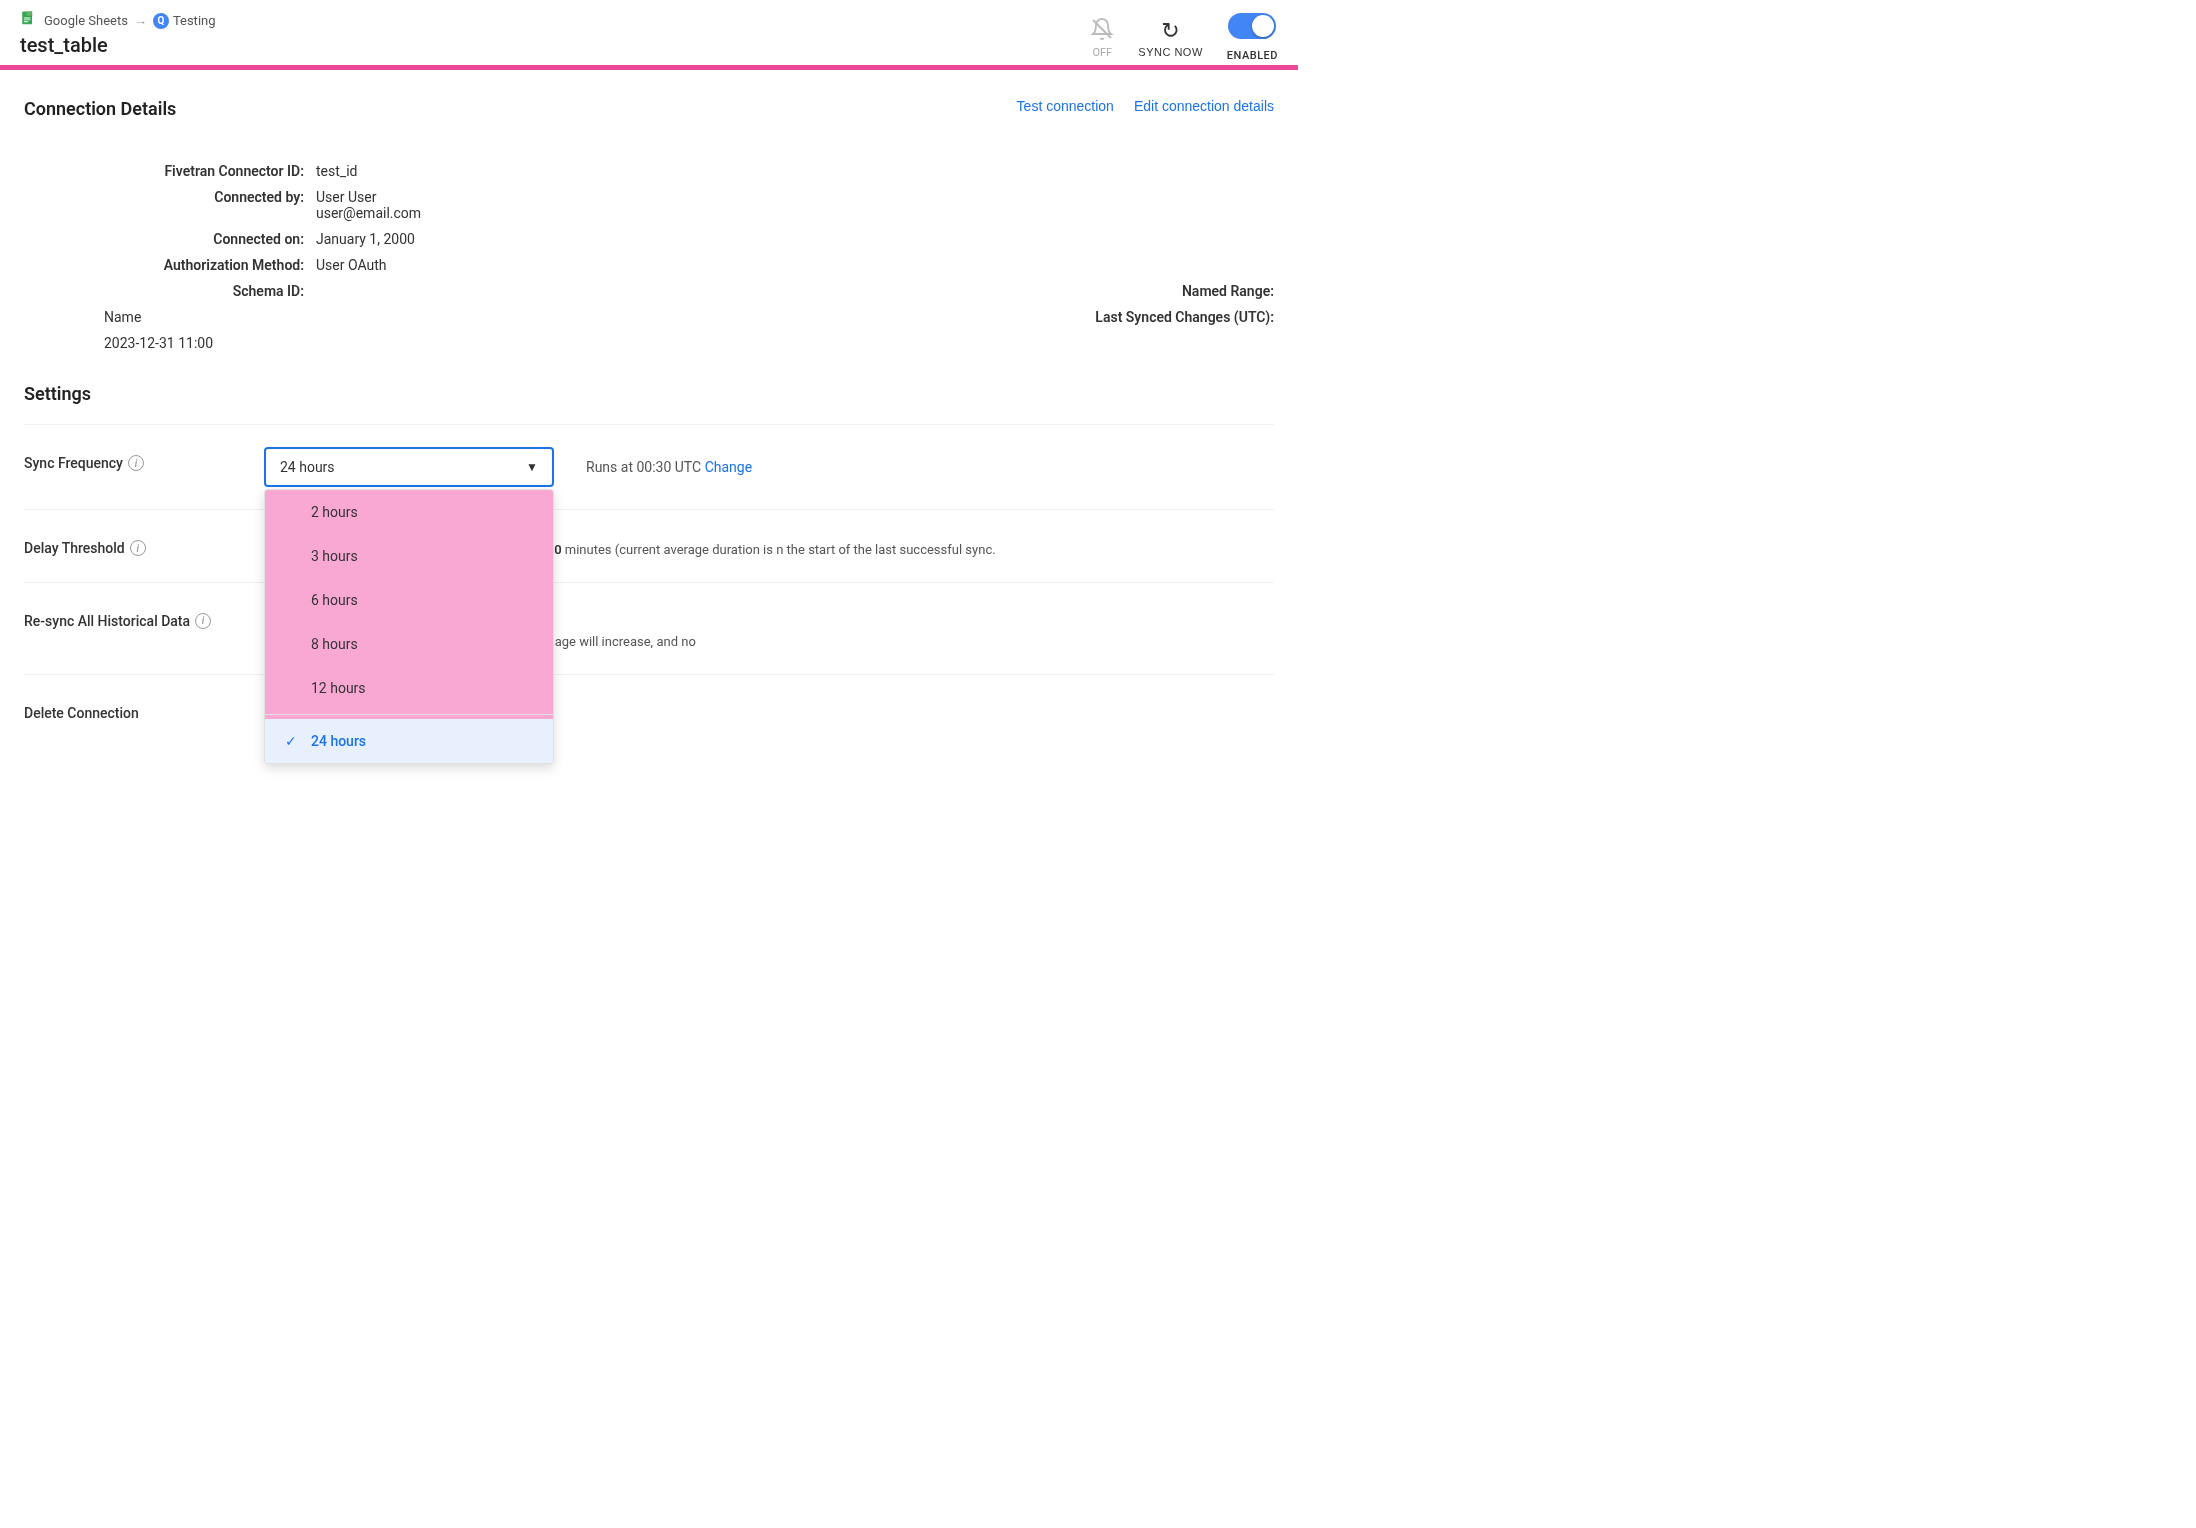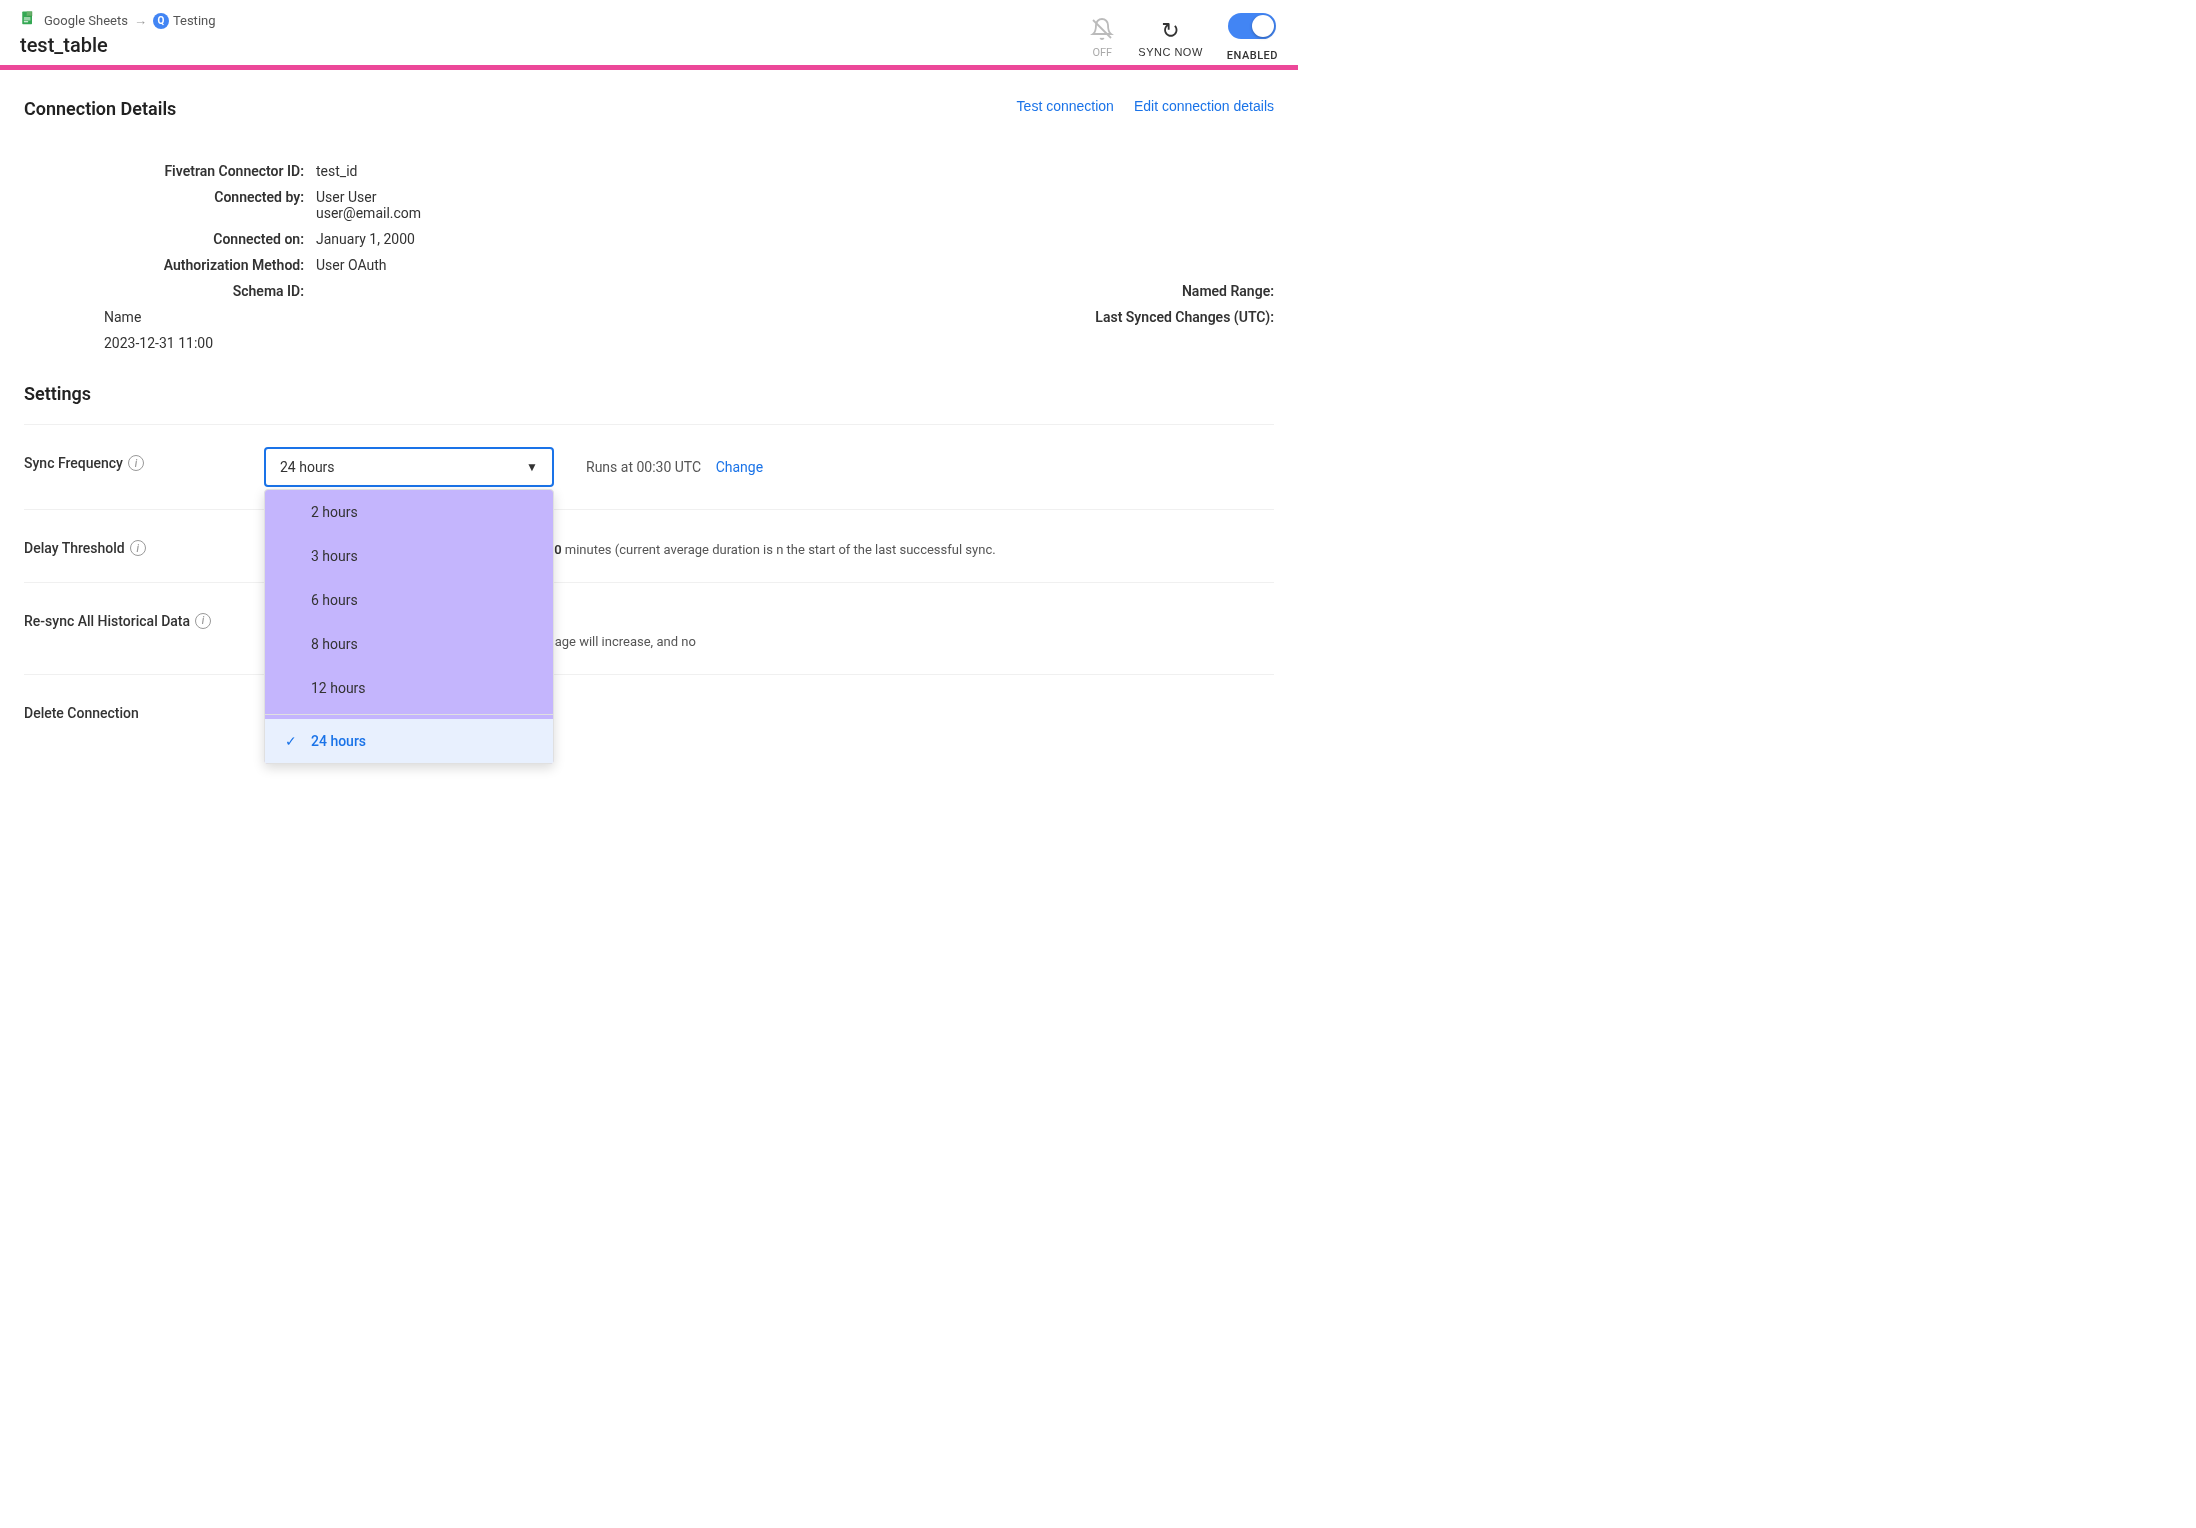--- a/index.html
+++ b/index.html
@@ -246,29 +246,29 @@
       cursor: pointer;
       background: white;
     }
     .dropdown-arrow { color: #333; font-size: 12px; }
     .runs-at-text {
       display: inline-block;
       margin-left: 16px;
       color: #555;
       font-size: 14px;
     }
-    .runs-at-text .change-link { color: #1a73e8; cursor: pointer; text-decoration: none; margin-left: 11px; }
+    .runs-at-text .change-link { color: #1a73e8; cursor: pointer; text-decoration: none; }
 
     
     .dropdown-menu {
       position: absolute;
       top: 100%;
       left: 0;
       width: 290px;
-      background: #c4b5fd;
+      background: #f9a8d4;
       border: 1px solid #e0e0e0;
       border-radius: 4px;
       box-shadow: 0 4px 12px rgba(0,0,0,0.15);
       z-index: 100;
       margin-top: 2px;
     }
     .dropdown-item {
       padding: 14px 20px;
       cursor: pointer;
       font-size: 14px;

